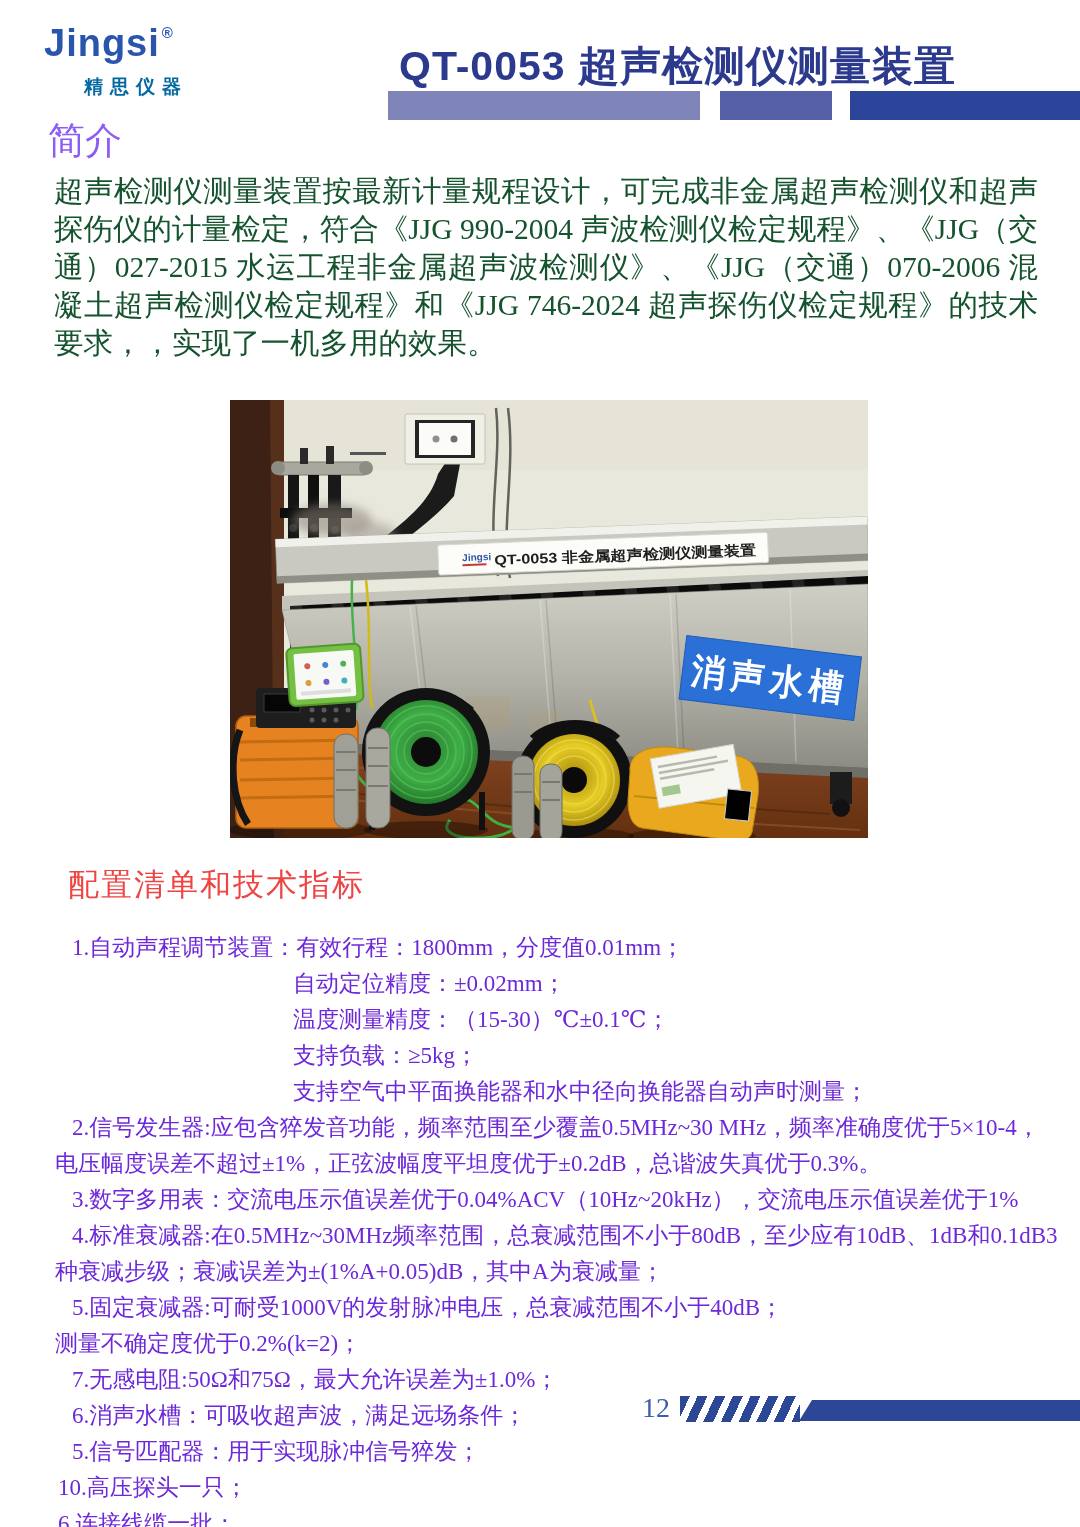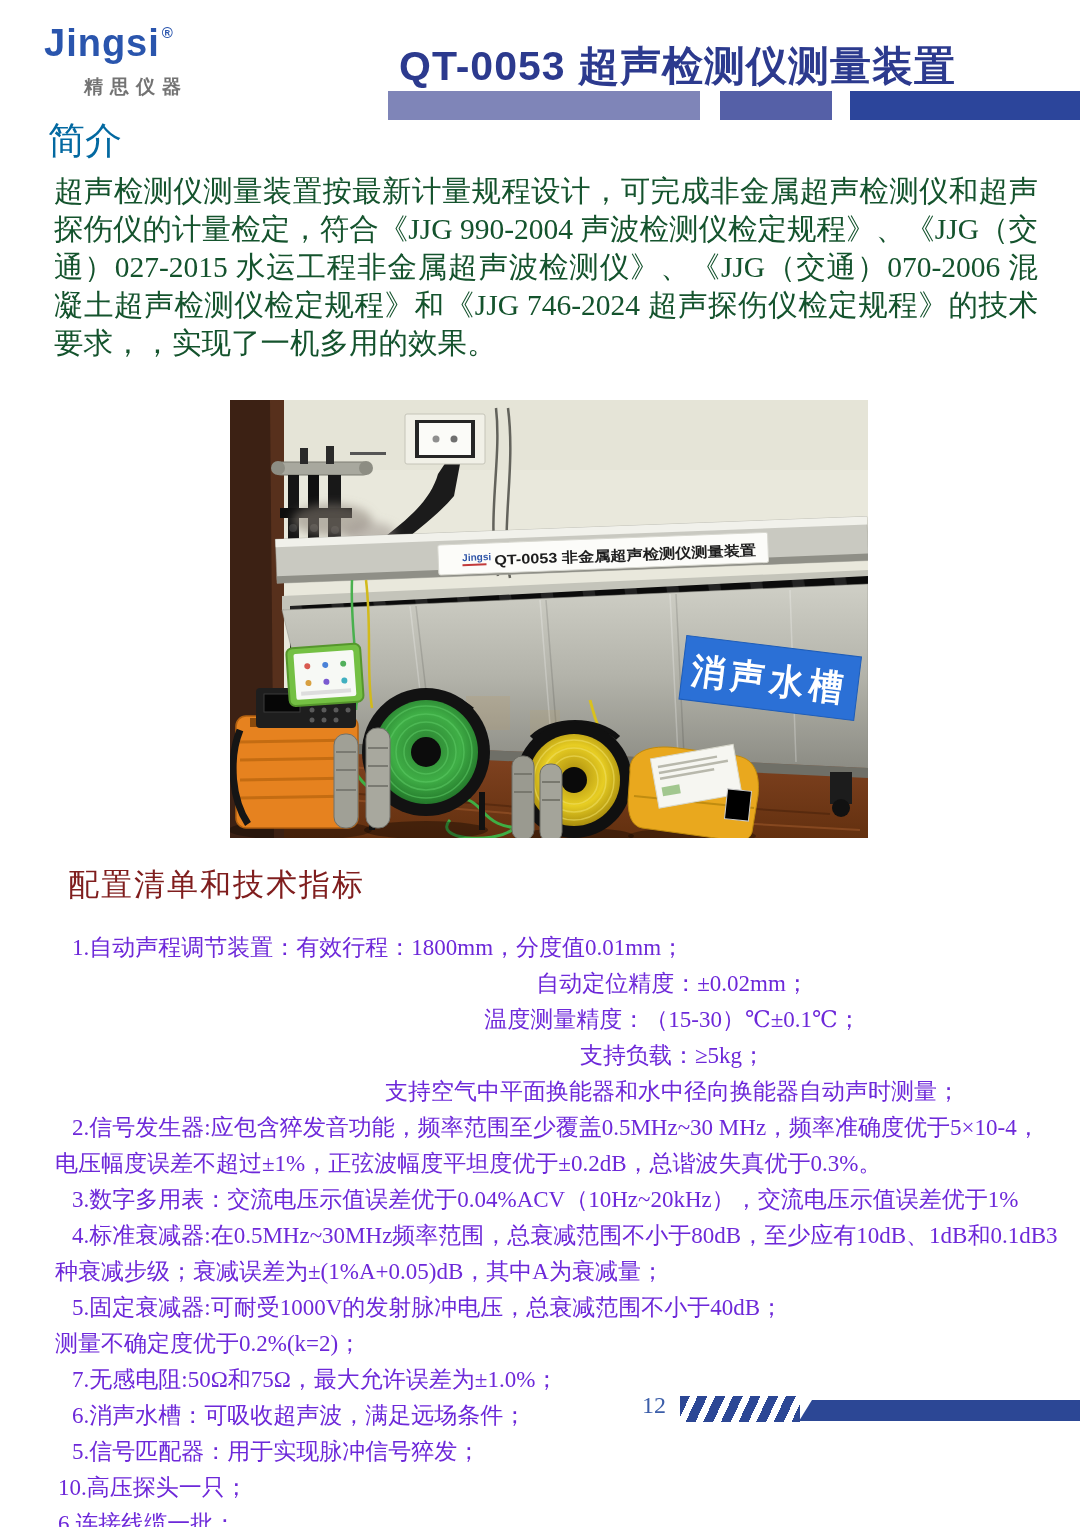--- a/index.html
+++ b/index.html
@@ -9,47 +9,47 @@
   }
   .abs{position:absolute;}
 
   
   .logo-block{left:44px;top:24px;width:220px;}
   .logo-brand{font-family:"Liberation Sans","DejaVu Sans",sans-serif;font-weight:700;
     font-size:38px;color:#2a55ad;letter-spacing:1px;line-height:1;}
   .logo-reg{font-family:"Liberation Sans","DejaVu Sans",sans-serif;font-weight:700;
     font-size:15px;color:#2a55ad;position:relative;top:-18px;left:2px;}
   .logo-sub{margin-top:12px;margin-left:40px;font-weight:700;font-size:19px;
-    color:#737373;letter-spacing:7px;}
+    color:#0369a1;letter-spacing:7px;}
   .page-title{left:382px;top:22px;font-family:"Liberation Sans","DejaVu Sans",sans-serif;
     font-weight:700;font-size:41px;color:#2c3a8e;letter-spacing:1px;white-space:nowrap;}
   .bar{top:91px;height:29px;}
   .bar1{left:388px;width:312px;background:#7f85b8;}
   .bar2{left:720px;width:112px;background:#5560a7;}
   .bar3{left:850px;width:230px;background:#2c459b;}
 
   
-  .intro-heading{left:48px;top:116px;font-size:37px;color:#0369a1;}
+  .intro-heading{left:48px;top:116px;font-size:37px;color:#8b5cf6;}
   .intro-body{left:54px;top:172px;width:984px;font-size:29.5px;line-height:38px;
     text-align:justify;color:#14532d;}
 
   
   .photo-figure{left:230px;top:400px;width:638px;height:438px;margin:0;}
 
   
-  .specs-heading{left:68px;top:864px;font-size:31px;letter-spacing:2px;color:#7f1d1d;}
+  .specs-heading{left:68px;top:864px;font-size:31px;letter-spacing:2px;color:#ef4444;}
   .spec-list{left:40px;top:926px;width:1012px;}
   .spec-row{font-size:23px;line-height:28px;color:#6d28d9;white-space:nowrap;margin-top:8px;}
   .spec-row.num{padding-left:32px;}
   .spec-row.num2{padding-left:18px;}
   .spec-row.cont{padding-left:15px;}
-  .spec-row.sub{padding-left:253px;text-align:center;}
-
-  
-  .page-num{left:642px;top:1392px;font-size:24px;color:#3c5ea9;}
+  .spec-row.sub{padding-left:253px;}
+
+  
+  .page-num{left:642px;top:1392px;font-size:28px;color:#3c5ea9;}
   .footer-stripes{left:680px;top:1396px;width:120px;height:26px;
     background:repeating-linear-gradient(115deg,#2c4795 0 9px,#ffffff 9px 16px);}
   .footer-bar{left:799px;top:1400px;width:281px;height:21px;background:#2c4795;
     clip-path:polygon(13px 0,100% 0,100% 100%,0 100%);}
 </style>
 </head>
 <body>
 
 <div class="abs logo-block">
   <div>

